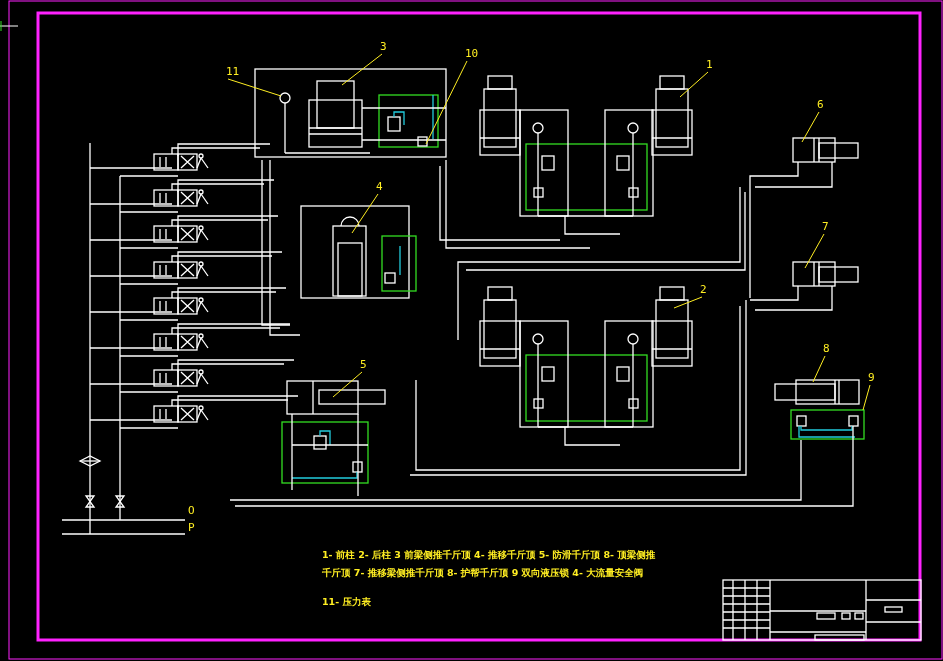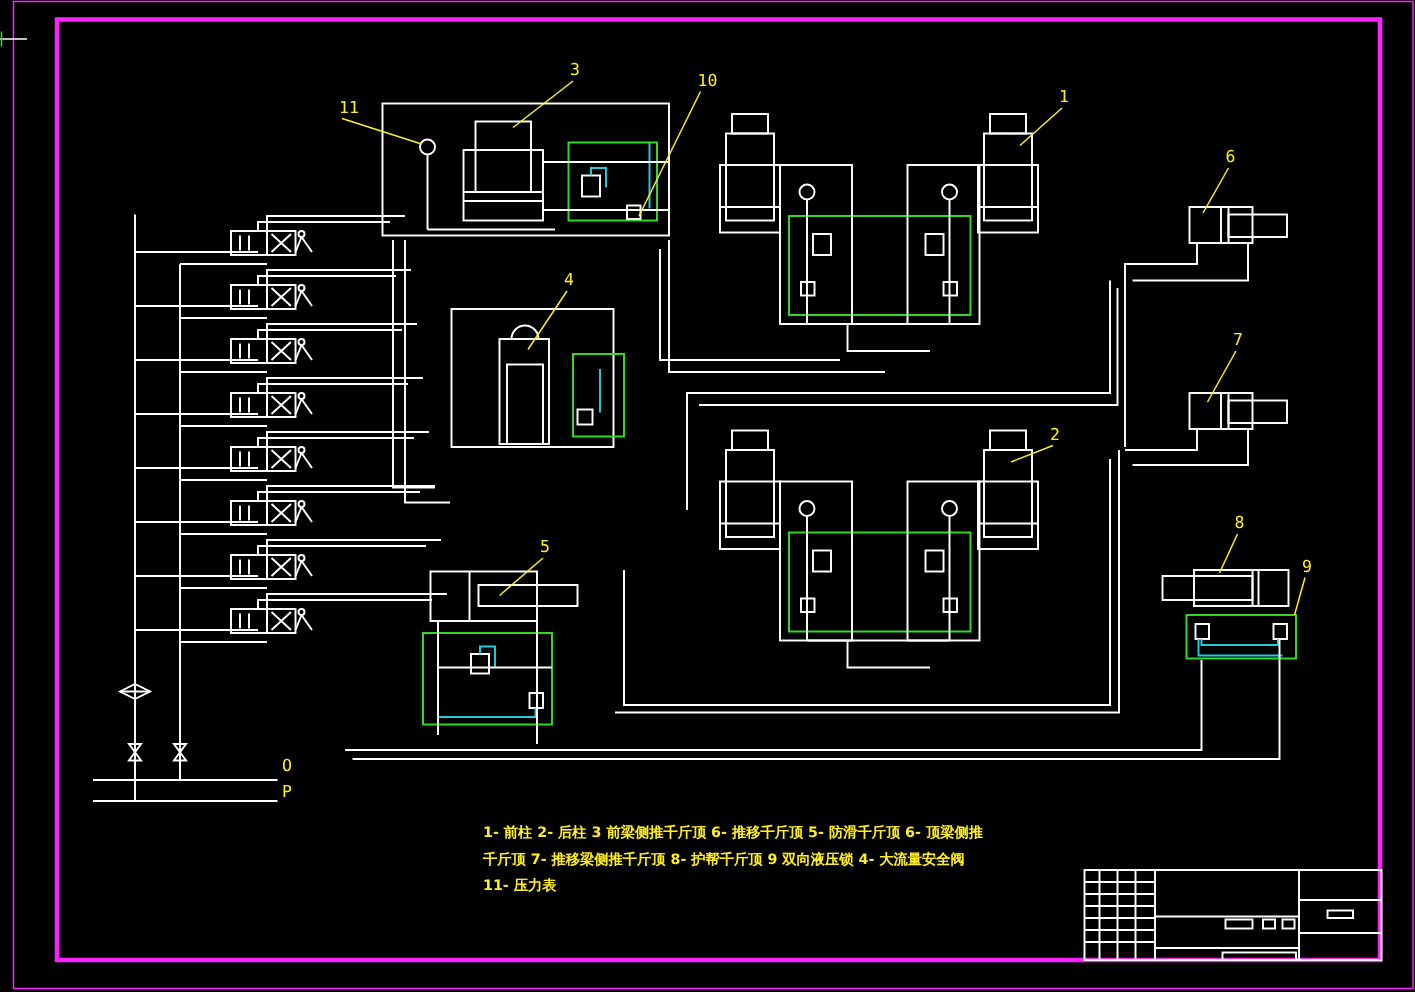--- a/index.html
+++ b/index.html
@@ -293,23 +293,23 @@
       <text class="lbl" x="823" y="352">8</text>
       <line class="y" x1="870" y1="385" x2="863" y2="410"></line>
       <text class="lbl" x="868" y="381">9</text>
       <line class="y" x1="467" y1="61" x2="426" y2="144"></line>
       <text class="lbl" x="465" y="57">10</text>
       <line class="y" x1="228" y1="79" x2="281" y2="96"></line>
       <text class="lbl" x="226" y="75">11</text>
     </g>
 </svg>
 
-<div class="legend" style="top:549px">1- 前柱 2- 后柱 3 前梁侧推千斤顶 6- 推移千斤顶 5- 防滑千斤顶 6- 顶梁侧推</div>
+<div class="legend" style="top:549px">1- 前柱 2- 后柱 3 前梁侧推千斤顶 4- 推移千斤顶 5- 防滑千斤顶 8- 顶梁侧推</div>
 <div class="legend" style="top:567px">千斤顶 7- 推移梁侧推千斤顶 8- 护帮千斤顶 9 双向液压锁 4- 大流量安全阀</div>
-<div class="legend" style="top:584px">11- 压力表</div>
+<div class="legend" style="top:596px">11- 压力表</div>
 
 <svg width="943" height="661" style="pointer-events:none">
   <g class="w" id="tb">
       <rect x="723" y="580" width="198" height="60"></rect>
       <line x1="770" y1="580" x2="770" y2="640"></line>
       <line x1="866" y1="580" x2="866" y2="640"></line>
       <line x1="723" y1="588" x2="770" y2="588"></line>
       <line x1="723" y1="596" x2="770" y2="596"></line>
       <line x1="723" y1="604" x2="770" y2="604"></line>
       <line x1="723" y1="612" x2="770" y2="612"></line>

